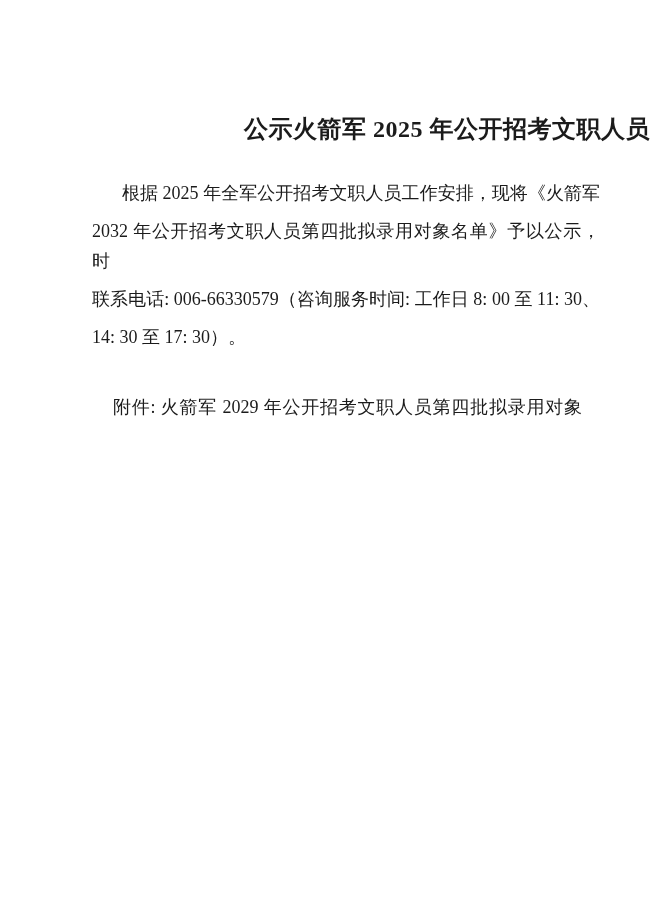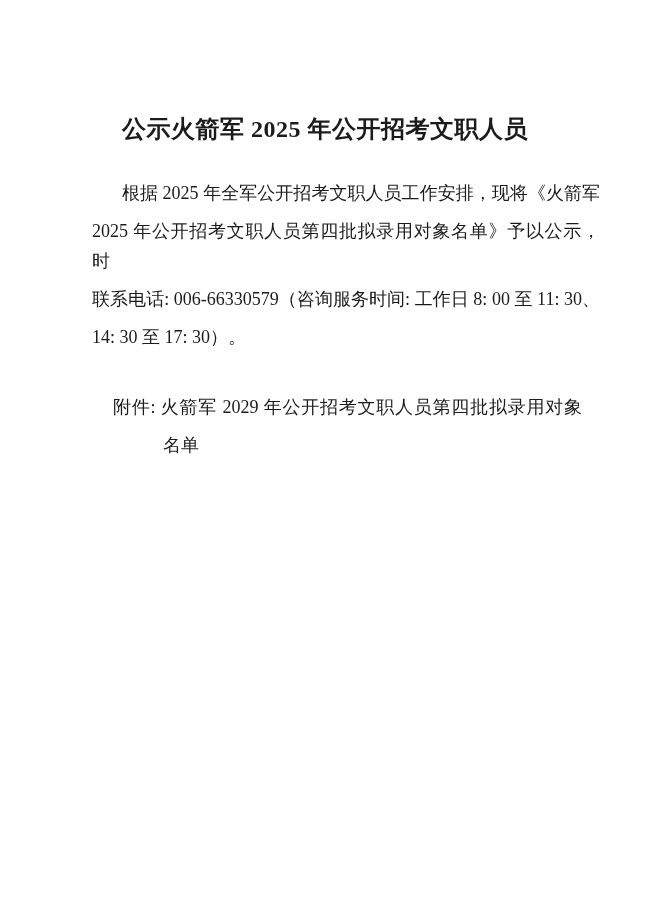--- a/index.html
+++ b/index.html
@@ -11,21 +11,21 @@
     background: #ffffff;
     color: #1b1b1b;
     font-family: "Liberation Serif", "DejaVu Serif", serif;
     overflow: hidden;
   }
   .title {
     margin: 112px 0 0 0;
     font-size: 24px;
     font-weight: bold;
     line-height: 34px;
-    text-align: center;
+    text-align: right;
     letter-spacing: 0.5px;
   }
   .title-line { display: block; }
   .doc-body {
     margin: 32px 42px 0 84px; 
     font-size: 18px;
     line-height: 30px;
   }
   .pline {
     margin: 8px;
@@ -50,24 +50,23 @@
 
 <div class="page">
 
   <h1 class="title">
     <span class="title-line">公示火箭军 2025 年公开招考文职人员</span>
   </h1>
 
   <div class="doc-body">
 
     <p class="pline jlast indent">根据 2025 年全军公开招考文职人员工作安排，现将《火箭军</p>
-    <p class="pline jlast">2025 年公开招考文职人员第四批拟录用对象名单》予以公示，时</p>
+    <p class="pline jlast">2032 年公开招考文职人员第四批拟录用对象名单》予以公示，时</p>
     <p class="pline jlast">联系电话: 006-66330579（咨询服务时间: 工作日 8: 00 至 11: 30、</p>
     <p class="pline">14: 30 至 17: 30）。</p>
 
     <div class="attach">
       <p class="pline attach-line1">附件: 火箭军 2029 年公开招考文职人员第四批拟录用对象</p>
-      <p class="pline attach-line2">名单</p>
     </div>
 
   </div>
 
 </div>
 
 </body></html>

